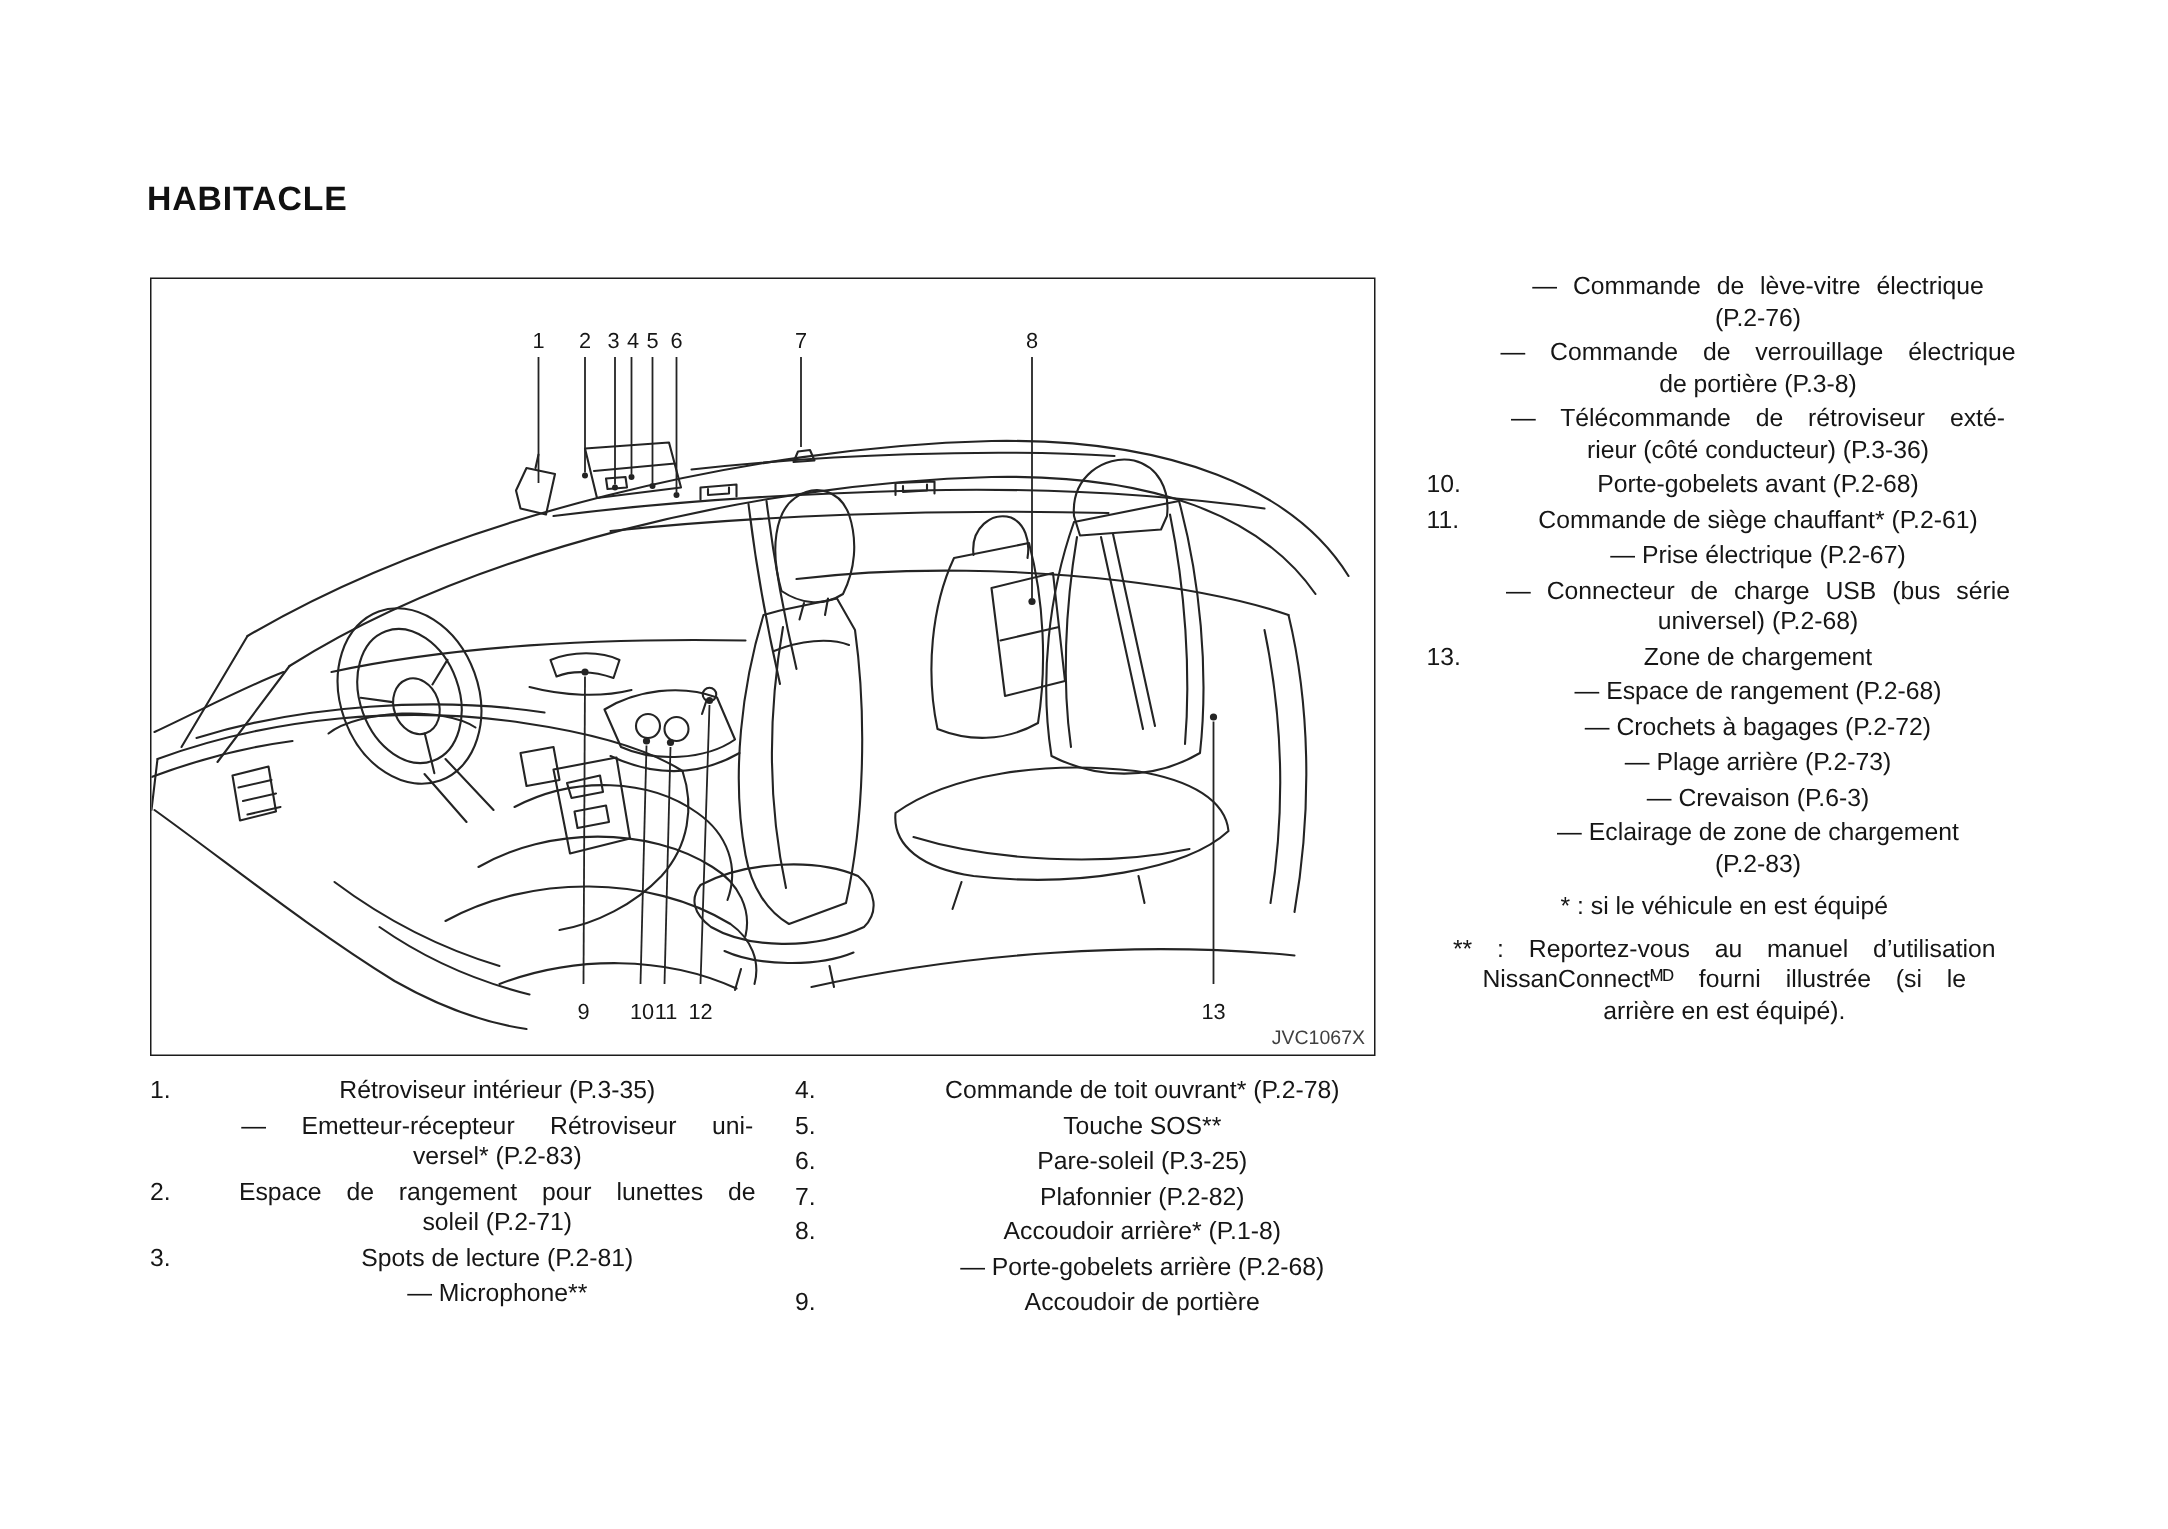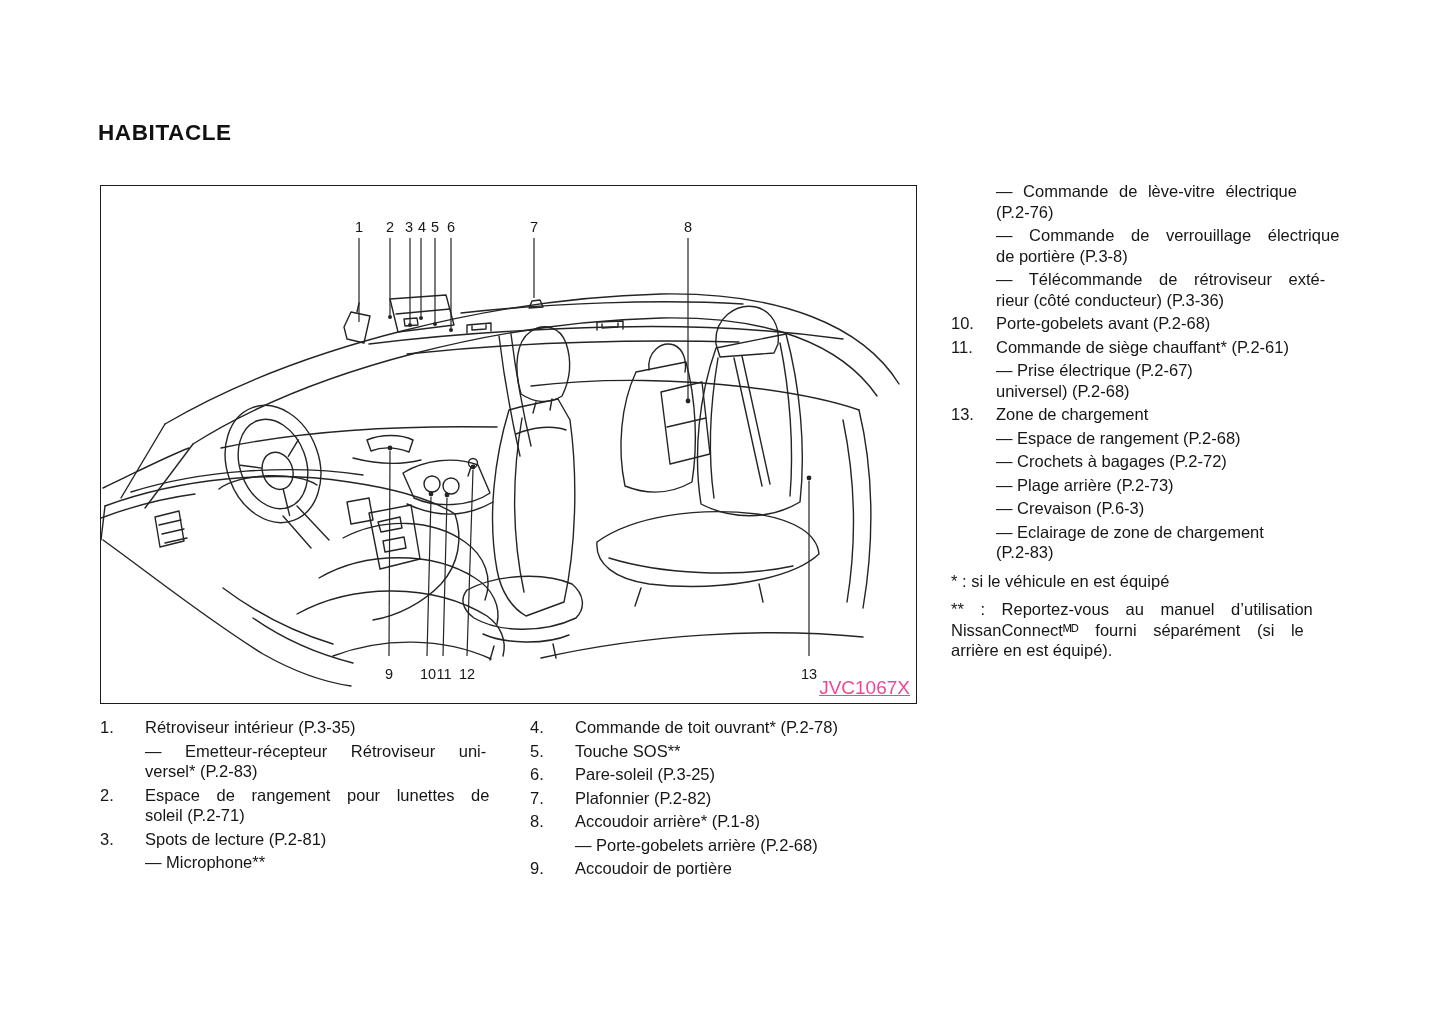--- a/index.html
+++ b/index.html
@@ -11,24 +11,24 @@
   .title{
     position:absolute;left:98px;top:120px;
     font-size:22.5px;font-weight:bold;letter-spacing:0.6px;color:#111;
   }
   .figure-box{
     position:absolute;left:100px;top:185px;width:815px;height:517px;
     border:1.5px solid #1b1b1b;background:#fff;
   }
   .figure-box svg{position:absolute;left:0;top:0;width:100%;height:100%;}
   .figure-code{
-    position:absolute;right:6px;bottom:4px;font-size:19px;color:#ec4899;text-decoration:underline;
+    position:absolute;right:6px;bottom:4px;font-size:13px;color:#404040;
   }
   .col{position:absolute;font-size:16.5px;line-height:20.5px;color:#161616;}
-  .ln{position:relative;padding-left:45px;}
+  .ln{position:relative;padding-left:45px;text-align:center;}
   .ln .num{position:absolute;left:0;top:0;}
   .note{padding-left:0;}
   .gap{margin-top:3px;}
   .gap-lg{margin-top:8px;}
   .j{word-spacing:6px;}
   .jw{word-spacing:12px;}
   .jxl{word-spacing:19px;}
   .footer{
     position:absolute;left:950px;top:895px;width:402px;text-align:right;
     font-size:17px;color:#111;white-space:nowrap;
@@ -270,20 +270,23 @@
       <span class="num">10.</span>
       <span>Porte-gobelets avant (P.2-68)</span>
     </div>
     <div class="ln gap">
       <span class="num">11.</span>
       <span>Commande de siège chauffant* (P.2-61)</span>
     </div>
     <div class="ln gap">
       <span>— Prise électrique (P.2-67)</span>
     </div>
+    <div class="ln gap">
+      <span class="j">— Connecteur de charge USB (bus série</span>
+    </div>
     <div class="ln">
       <span>universel) (P.2-68)</span>
     </div>
     <div class="ln gap">
       <span class="num">13.</span>
       <span>Zone de chargement</span>
     </div>
     <div class="ln gap">
       <span>— Espace de rangement (P.2-68)</span>
     </div>
@@ -303,21 +306,21 @@
       <span>(P.2-83)</span>
     </div>
 
     <div class="ln note gap-lg">
       <span>* : si le véhicule en est équipé</span>
     </div>
     <div class="ln note gap-lg">
       <span class="jw">** : Reportez-vous au manuel d’utilisation</span>
     </div>
     <div class="ln note">
-      <span class="jw">NissanConnectᴹᴰ fourni séparément (si le</span>
+      <span class="jw">NissanConnectᴹᴰ fourni illustrée (si le</span>
     </div>
     <div class="ln note">
       <span>arrière en est équipé).</span>
     </div>
   </div>
 
   <div class="footer">
     <span class="flabel">Table des matières illustrée</span><span class="fpage">0-5</span>
   </div>
 

